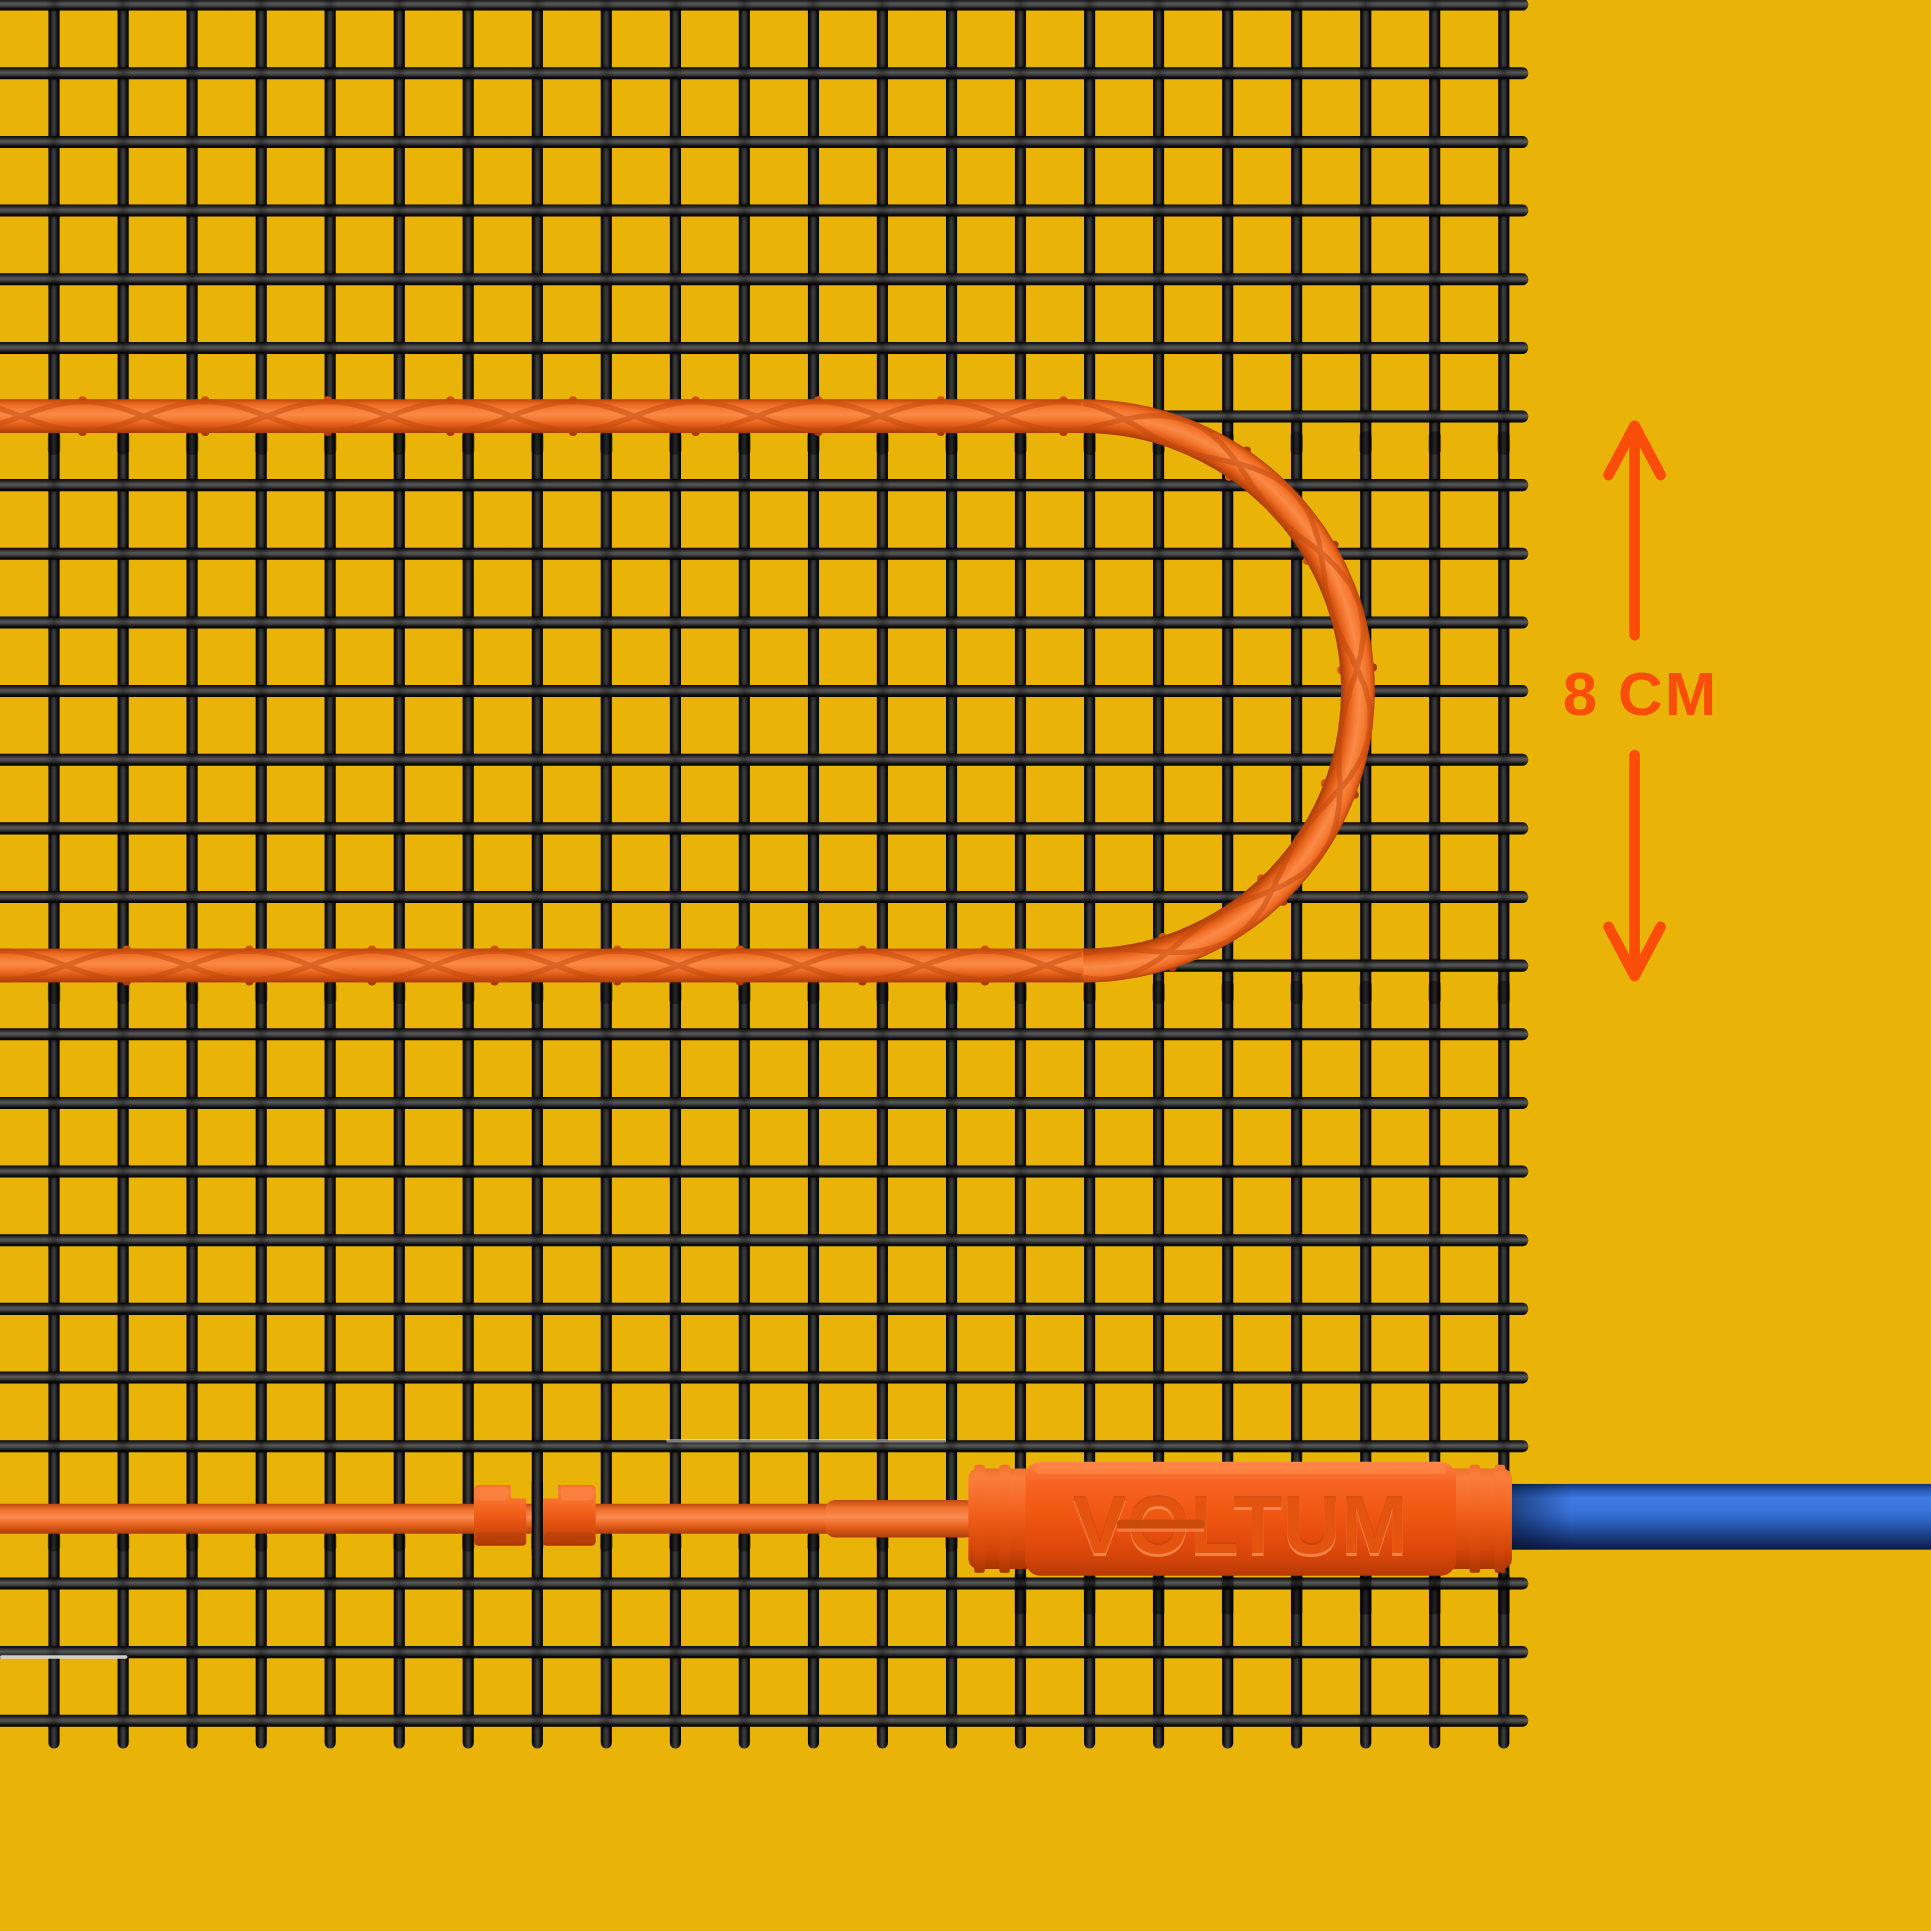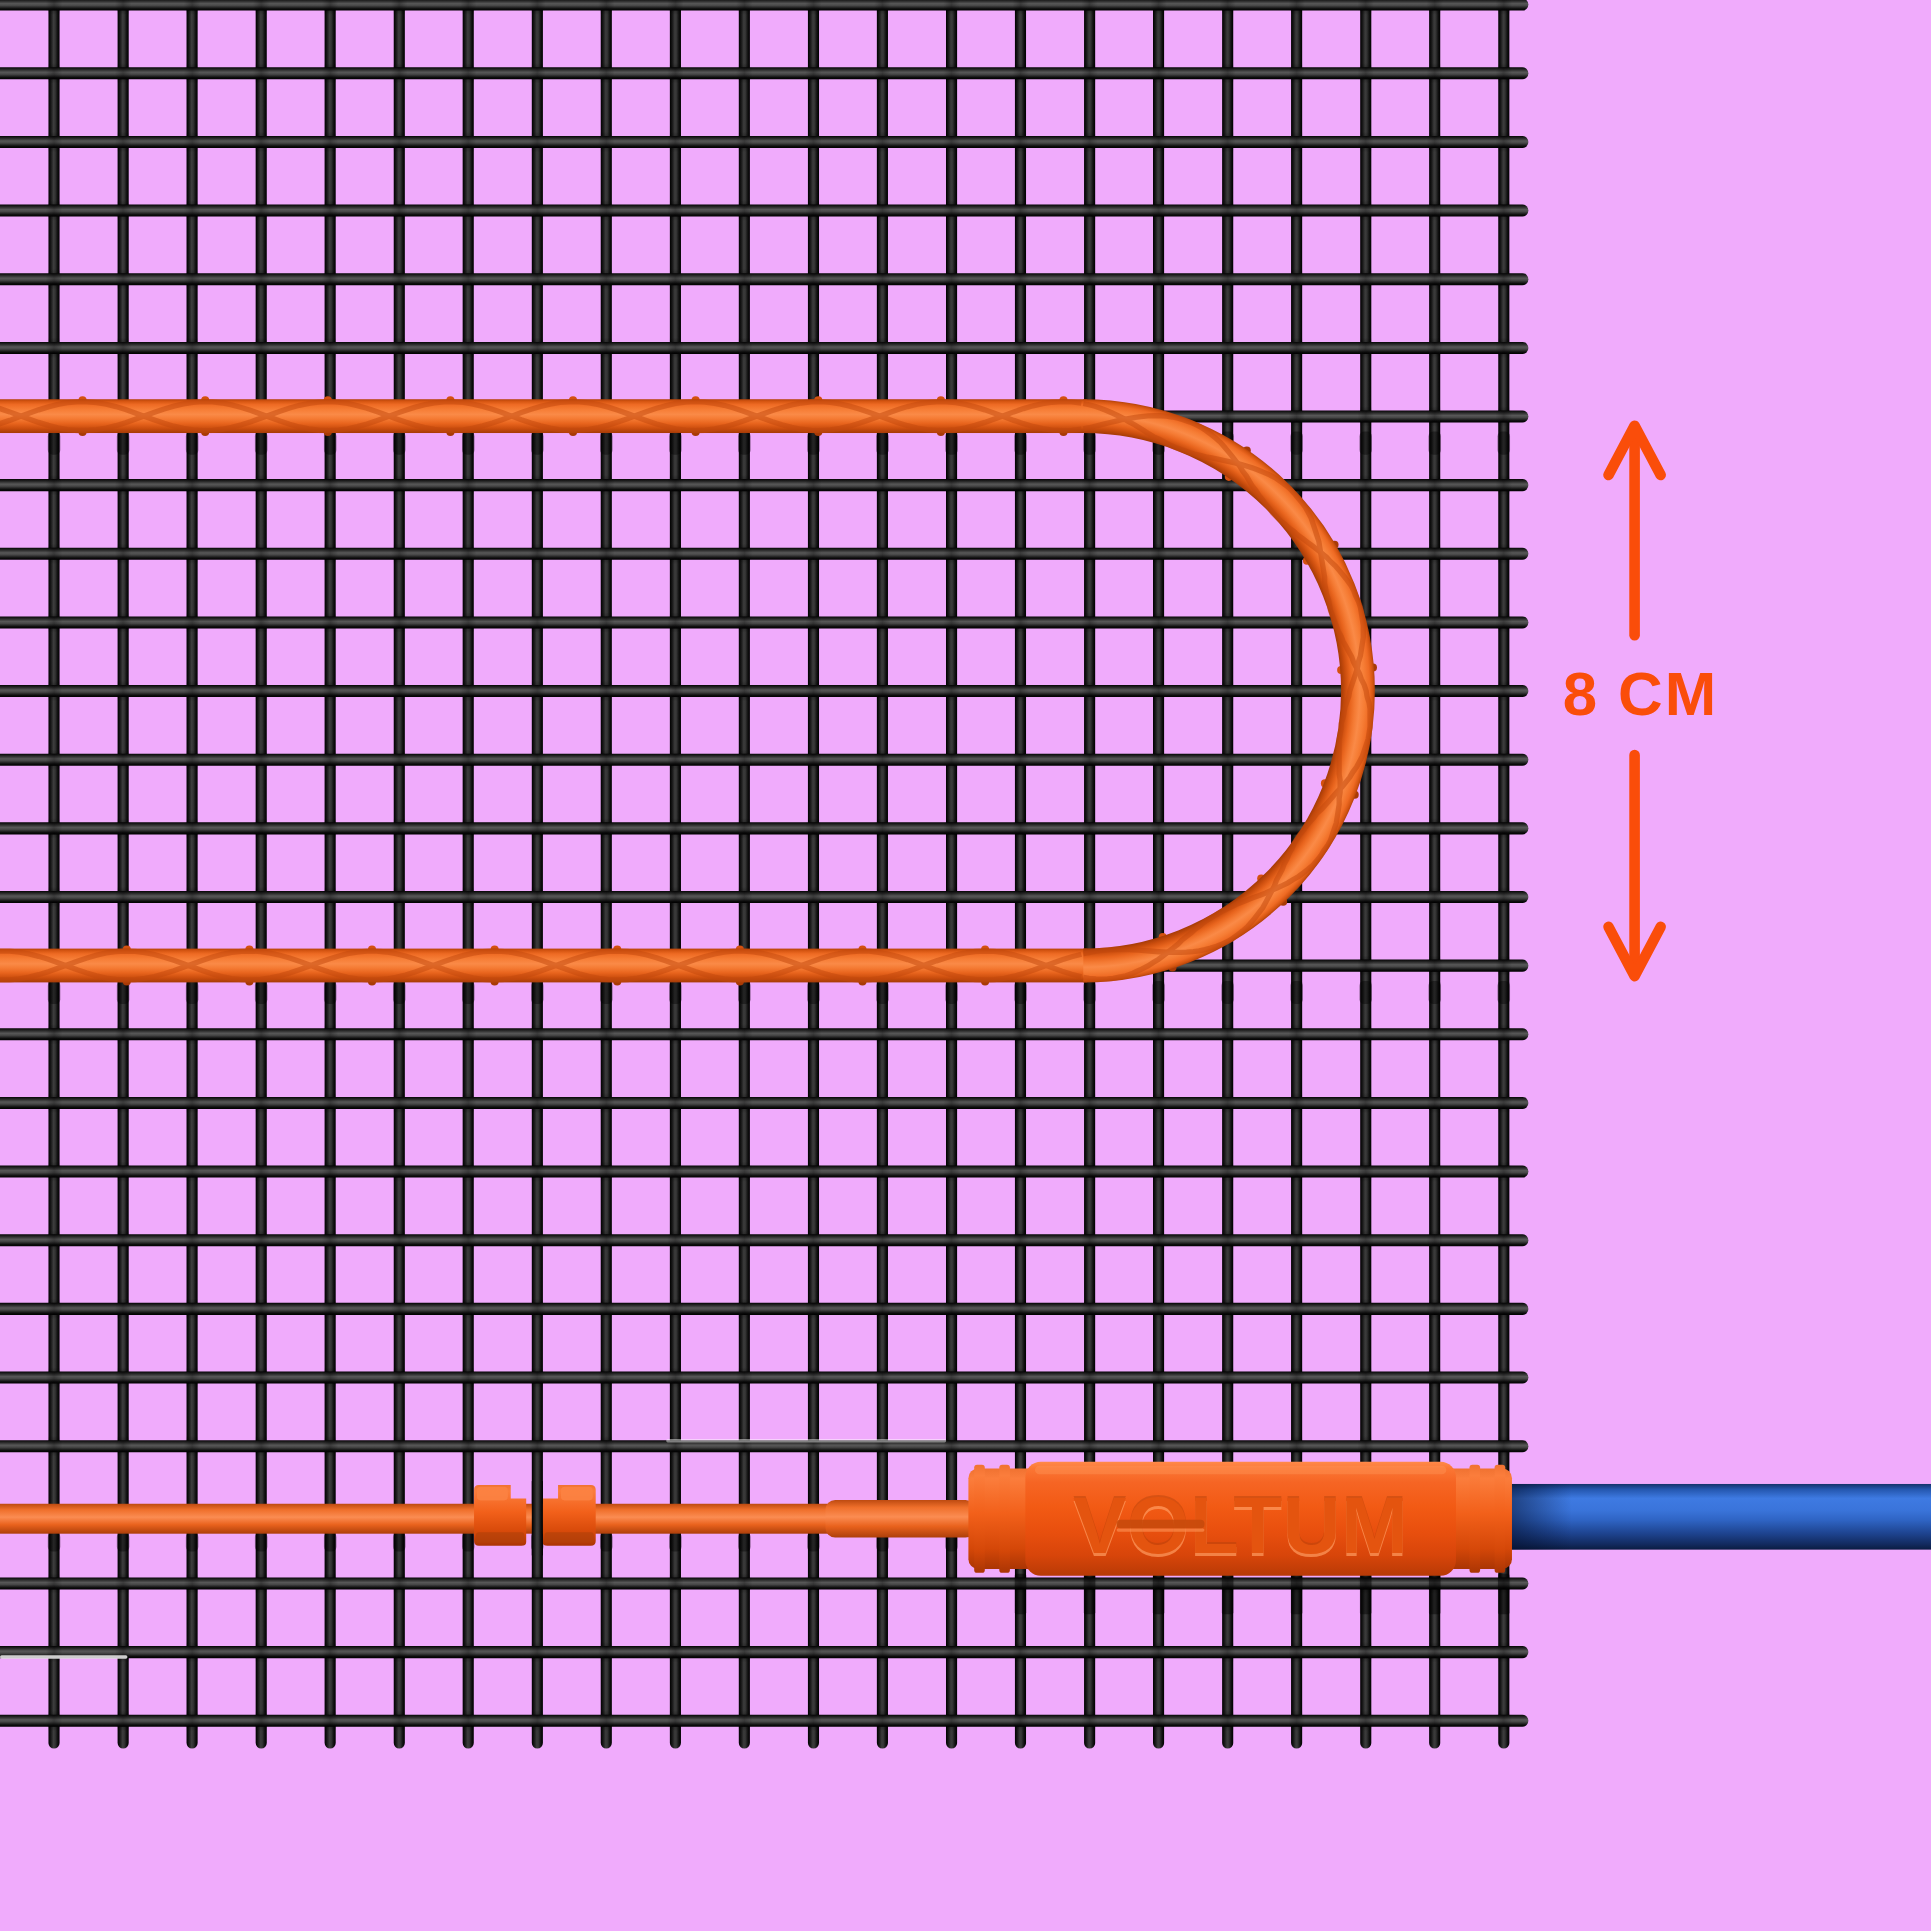--- a/index.html
+++ b/index.html
@@ -1,16 +1,16 @@
 <!DOCTYPE html>
 <html><head>
 <meta charset="utf-8">
 <style>
   html,body{margin:0;padding:0;background:#ffffff;width:1931px;height:1931px;overflow:hidden;}
-  .stage{position:relative;width:1931px;height:1931px;background:#f0abfc;font-family:"Liberation Sans",sans-serif;}
+  .stage{position:relative;width:1931px;height:1931px;background:#eab308;font-family:"Liberation Sans",sans-serif;}
   svg{display:block}
   text{font-family:"Liberation Sans","DejaVu Sans",sans-serif;font-weight:bold;}
 </style>
 </head>
 <body>
 
 <div class="stage">
 <svg width="1931" height="1931" viewBox="0 0 2000 2000" xmlns="http://www.w3.org/2000/svg">
   <defs>
     <linearGradient id="gv" x1="0" y1="0" x2="1" y2="0">

